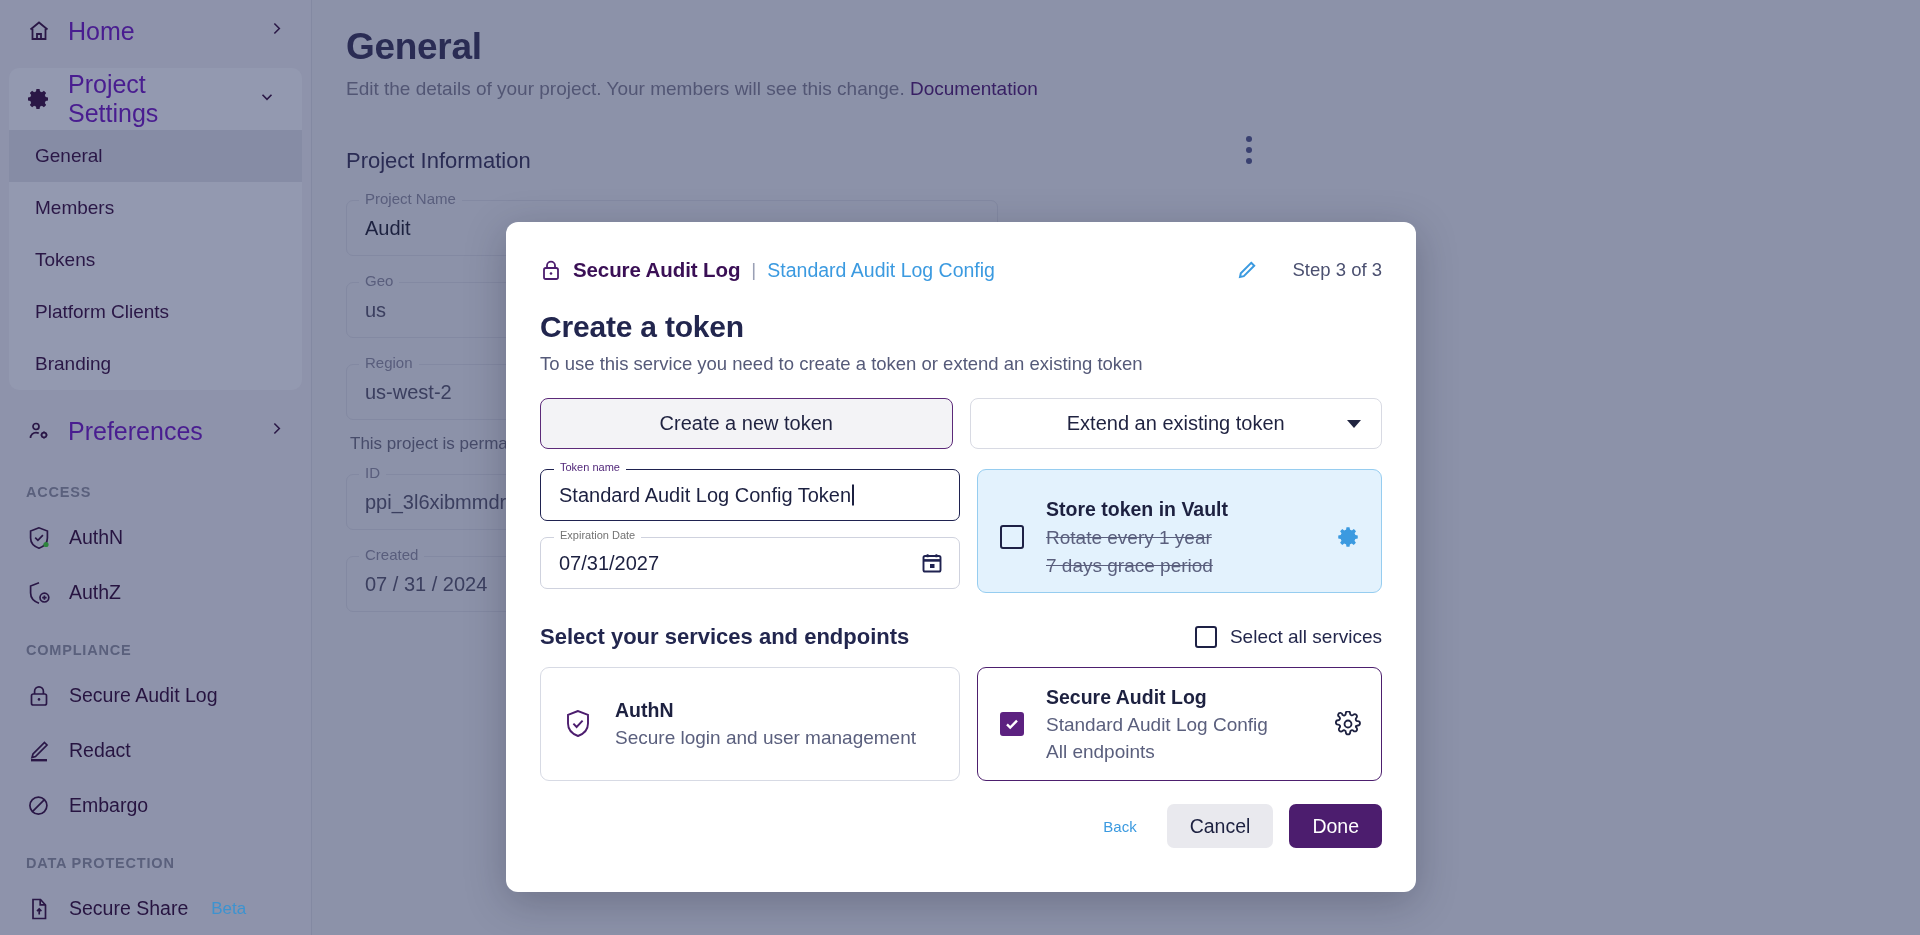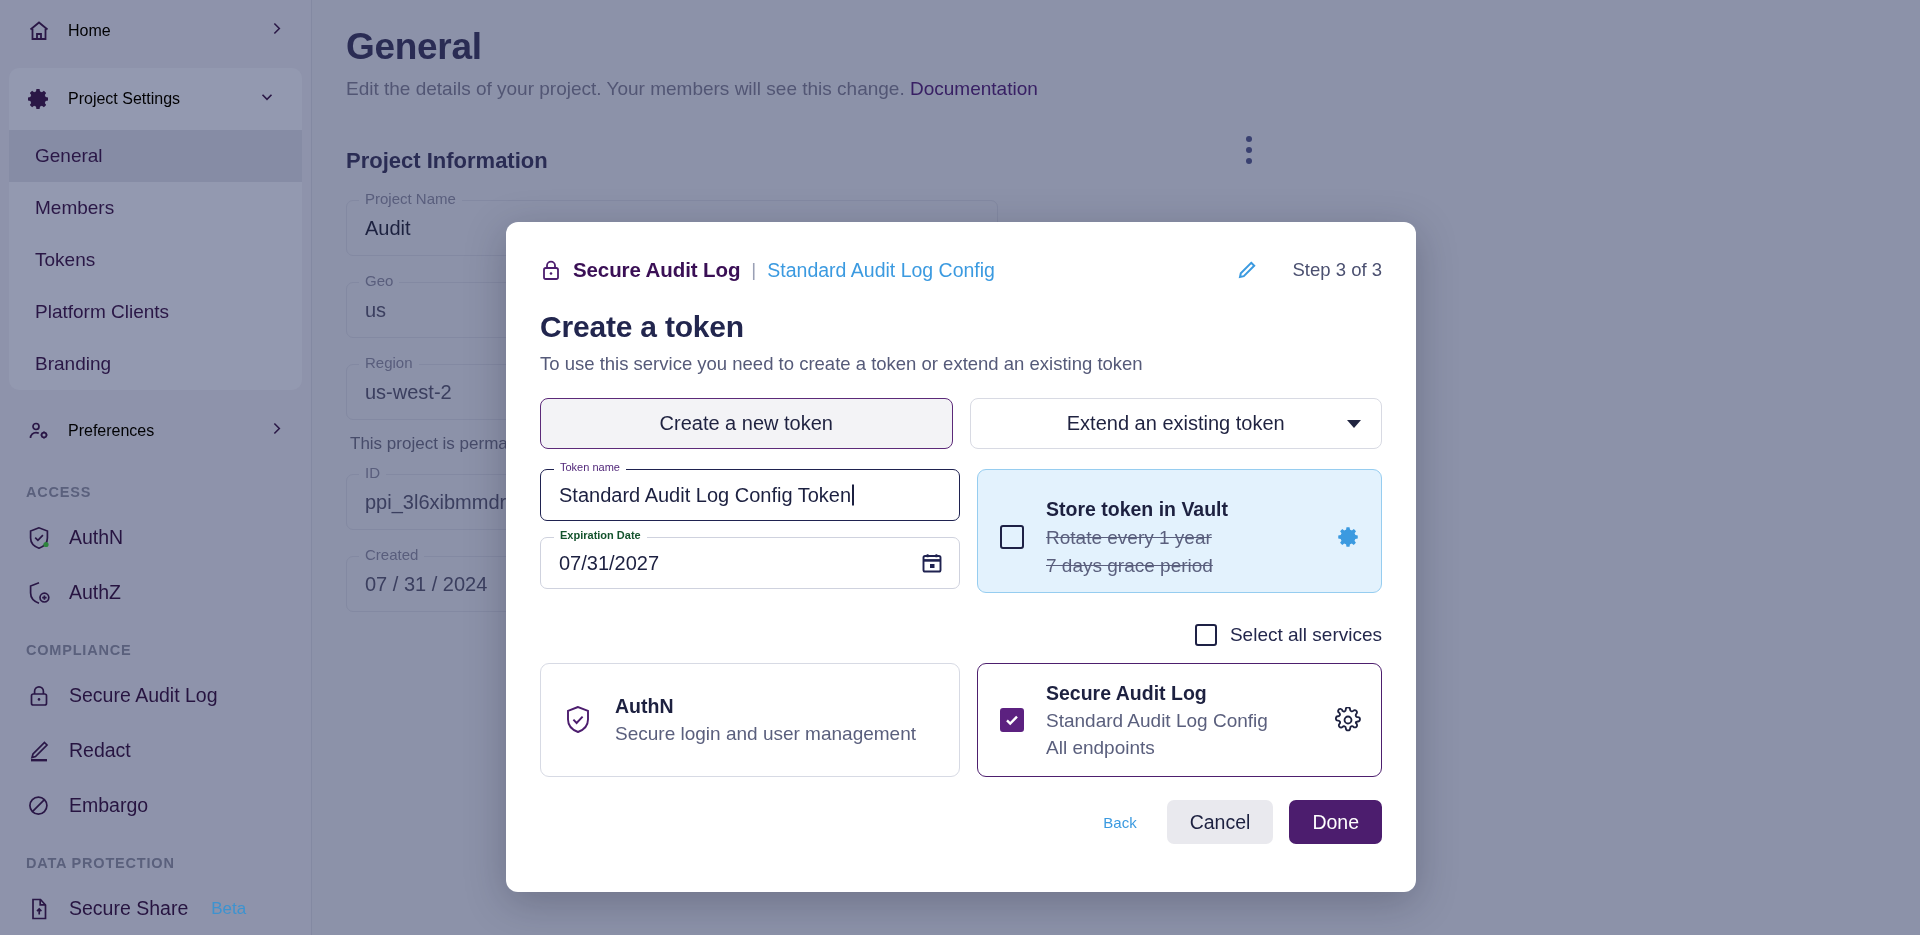--- a/index.html
+++ b/index.html
@@ -34,22 +34,22 @@
     position: relative;
     overflow: hidden;
   }
 
   .nav-row {
     display: flex;
     align-items: center;
     height: 62px;
     padding: 0 26px;
     gap: 16px;
-    color: #000000;
-    font-size: 16px;
+    color: #4c1d95;
+    font-size: 25px;
   }
   .nav-row .chev-right {
     margin-left: auto;
     font-size: 17px;
     color: #2b1747;
   }
   .nav-row .chev-down {
     margin-left: auto;
     font-size: 17px;
     color: #2b1747;
@@ -120,21 +120,21 @@
   }
   .page-sub a {
     color: #3a2066;
     text-decoration: none;
   }
   .section-head {
     margin-top: 48px;
     display: flex;
     align-items: center;
     font-size: 22px;
-    font-weight: 700;
+    font-weight: 400;
     color: #2b2d55;
   }
   .kebab {
     margin-left: 0;
     position: absolute;
     left: 934px;
     top: 136px;
     display: flex;
     flex-direction: column;
     gap: 5px;
@@ -286,21 +286,21 @@
   .mfield.active { border: 1.6px solid #1f2250; }
   .mfield.plain { border: 1px solid #cfd2de; }
   .mfield .lg {
     position: absolute;
     top: -9px; left: 13px;
     background: #fff;
     padding: 0 6px;
     font-size: 11px;
   }
   .mfield.active .lg { color: #52287a; }
-  .mfield.plain .lg { color: #14532d; font-weight: bold; }
+  .mfield.plain .lg { color: #737373; }
   .mfield .vl {
     position: absolute;
     left: 18px; top: 50%;
     transform: translateY(-50%);
     font-size: 20px;
     color: #1c2040;
   }
   .caret-bar {
     display: inline-block;
     width: 1.5px;
@@ -679,20 +679,21 @@
           <svg viewBox="0 0 24 24" width="26" height="26" fill="#3b9ae0">
             <path d="M12 8.6a3.4 3.4 0 1 0 0 6.8 3.4 3.4 0 0 0 0-6.8zm0 5.2a1.8 1.8 0 1 1 0-3.6 1.8 1.8 0 0 1 0 3.6z"></path>
             <path d="M21 13.4v-2.8l-2.2-.4c-.15-.6-.4-1.2-.7-1.7l1.3-1.8-2-2-1.8 1.3c-.5-.3-1.1-.55-1.7-.7L13.4 3h-2.8l-.4 2.3c-.6.15-1.2.4-1.7.7L6.7 4.7l-2 2L6 8.5c-.3.5-.55 1.1-.7 1.7L3 10.6v2.8l2.3.4c.15.6.4 1.2.7 1.7l-1.3 1.8 2 2 1.8-1.3c.5.3 1.1.55 1.7.7l.4 2.3h2.8l.4-2.3c.6-.15 1.2-.4 1.7-.7l1.8 1.3 2-2-1.3-1.8c.3-.5.55-1.1.7-1.7z"></path>
           </svg>
         </span>
       </div>
     </div>
   </div>
 
   <div class="svc-head-row">
+    <span class="svc-head">Select your services and endpoints</span>
     <span class="sel-all">
       <span class="chk-sm"></span>
       <span>Select all services</span>
     </span>
   </div>
 
   <div class="svc-cards">
 
     <div class="svc-card plain">
       <span class="shield-ico">

